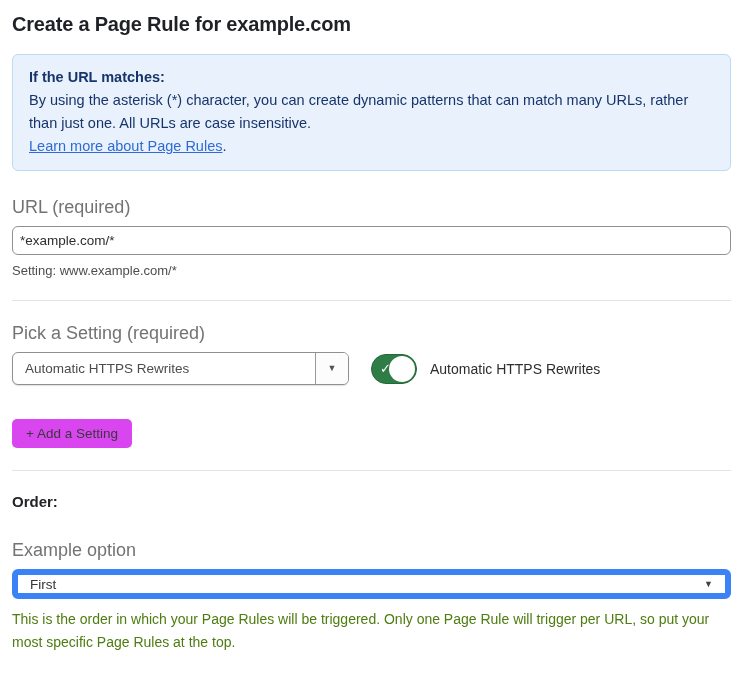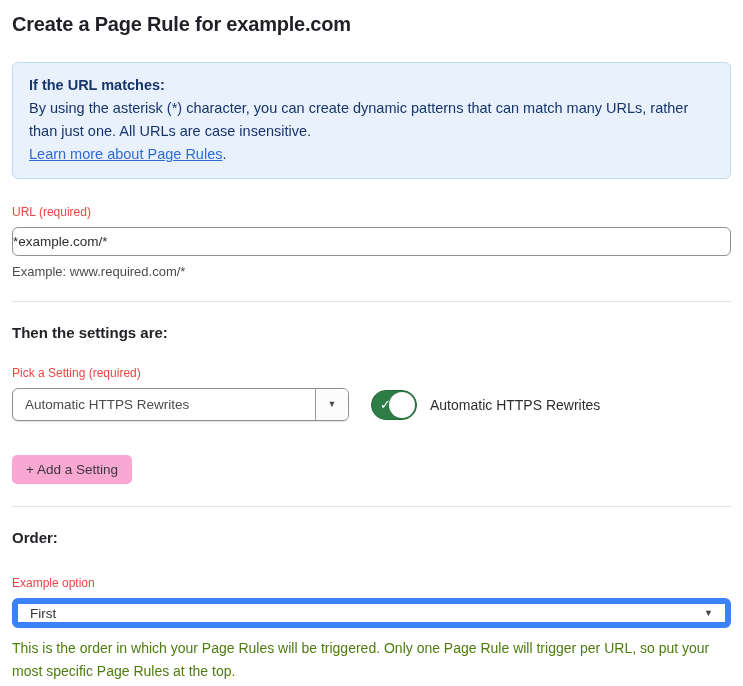--- a/index.html
+++ b/index.html
@@ -12,58 +12,58 @@
     overflow: hidden;
   }
   .page { padding: 13px 12px 0 12px; }
 
   
   .page-title {
     font-size: 20px;
     font-weight: 700;
     color: #1f2126;
     letter-spacing: -0.2px;
-    margin-bottom: 26px;
+    margin-bottom: 18px;
   }
 
   
   .info-box {
     background: #e9f1fc;
     border: 1px solid #bed9f4;
     border-radius: 6px;
     padding: 11px 28px 12px 16px;
     color: #17356b;
     font-size: 14.5px;
     line-height: 23px;
     margin-bottom: 26px;
   }
   .info-heading { font-weight: 700; }
   .info-link { color: #2e6bd8; text-decoration: underline; cursor: pointer; }
   .info-link-suffix { color: #17356b; }
 
   
   .field-label {
     display: block;
-    font-size: 12px;
-    color: #ef4444;
+    font-size: 18px;
+    color: #737373;
     margin-bottom: 8px;
   }
   .helper-text {
     font-size: 13px;
     color: #4c4d51;
     margin-top: 8px;
   }
 
   
   .text-input {
     width: 100%;
     height: 29px;
     border: 1px solid #8f9094;
     border-radius: 6px;
-    padding: 0 0;
+    padding: 0 7px;
     font-family: "Liberation Sans", "DejaVu Sans", sans-serif;
     font-size: 13.5px;
     color: #2e2e31;
     background: #ffffff;
     outline: none;
   }
 
   .divider {
     border: none;
     border-top: 1px solid #e4e4e6;
@@ -165,21 +165,21 @@
     border-radius: 5px;
     font-size: 14px;
     cursor: pointer;
     padding: 0 14px;
     height: 30px;
     line-height: 30px;
   }
 
   .add-setting-btn {
     margin-top: 34px;
-    background: #f9a8d4;
+    background: #d946ef;
     color: #38393c;
     font-size: 13.5px;
     height: 29px;
     line-height: 29px;
     border-radius: 5px;
   }
 
   
   .order-select {
     display: flex;
@@ -213,26 +213,25 @@
 
   <div class="info-box">
     <p class="info-heading">If the URL matches:</p>
     <p class="info-body">By using the asterisk (*) character, you can create dynamic patterns that can match many URLs, rather than just one. All URLs are case insensitive.</p>
     <p class="info-link-line"><a class="info-link" href="#">Learn more about Page Rules</a><span class="info-link-suffix">.</span></p>
   </div>
 
   <div class="field">
     <label class="field-label">URL (required)</label>
     <input type="text" class="text-input" value="*example.com/*" style="">
-    <p class="helper-text">Example: www.required.com/*</p>
+    <p class="helper-text">Setting: www.example.com/*</p>
   </div>
 
   <hr class="divider">
 
-  <h2 class="section-heading">Then the settings are:</h2>
 
   <label class="field-label">Pick a Setting (required)</label>
 
   <div class="setting-row">
     <div class="custom-select">
       <span class="cs-value">Automatic HTTPS Rewrites</span>
       <span class="cs-arrow-btn">
         <span class="cs-arrow">▼</span>
       </span>
     </div>

